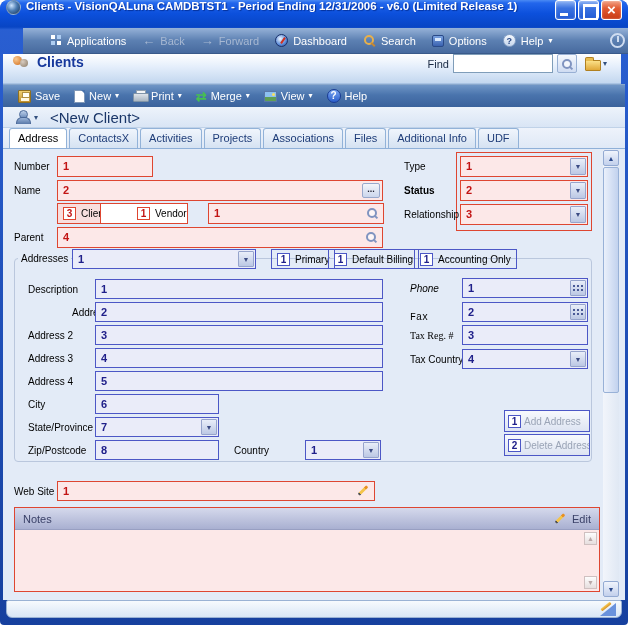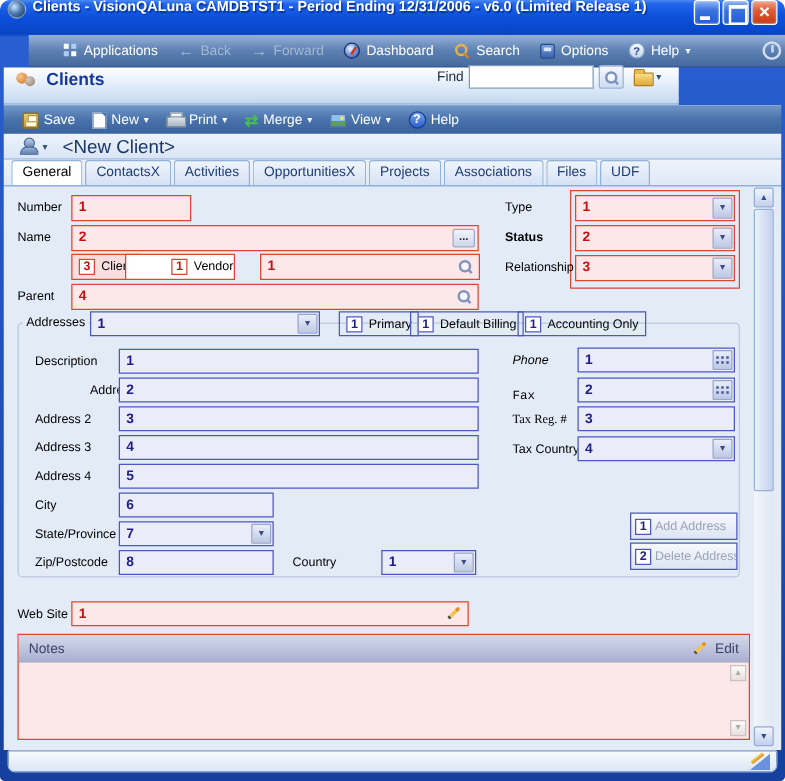--- a/index.html
+++ b/index.html
@@ -28,23 +28,23 @@
   
   .menubar { position:absolute; left:3px; top:28px; width:622px; height:26px; padding:0 20px;
     background:linear-gradient(#96b2d8,#5c80b2 50%,#476a9e); border-bottom:1px solid #3a5a8a;
     display:flex; align-items:center; color:#fff;margin-left:20px; }
   .mitem { display:flex; align-items:center; gap:5px; padding:0 8px; height:22px; white-space:nowrap; }
   .mitem.dis { color:#a7b8d2; }
   .caret { font-size:8px; line-height:1; }
   .msp { flex:1; }
 
   
-  .pagehdr { position:absolute; left:3px; top:54px; width:540px; height:30px; padding:12px 10px;
+  .pagehdr { position:absolute; left:3px; top:54px; width:618px; height:30px; padding:0 10px;
     background:linear-gradient(#ffffff,#e4eefb 45%,#c3d7ef); border-bottom:1px solid #a9c3e3;
-    display:flex; align-items:flex-end; }
+    display:flex; align-items:flex-start; }
   .phtitle { font-size:14px; font-weight:bold; color:#16389c; margin-left:7px; }
   .findgrp { margin-left:auto; display:flex; align-items:center; gap:4px; }
   .flabel { color:#1a2a44; }
   .finput { width:100px; height:19px; border:1px solid #7f9db9; background:#fff;
     font:11px "Liberation Sans",sans-serif; padding:0 3px; }
   .sqbtn { width:20px; height:19px; position:relative; border:1px solid #98b0d4; border-radius:2px;
     background:linear-gradient(#f6f9fe,#cfdcf2); }
   .ffold { width:30px; height:19px; display:flex; align-items:center; justify-content:center; gap:2px; }
 
   
@@ -298,27 +298,27 @@
     </span>
   </div>
 
   <div class="rechdr">
     <span class="ic ic-person"></span>
     <span class="dkcaret">▾</span>
     <span class="rectitle">&lt;New Client&gt;</span>
   </div>
 
   <div class="tabbar">
-    <span class="tab active">General</span>
+    <span class="tab active">Address</span>
     <span class="tab">ContactsX</span>
     <span class="tab">Activities</span>
-    <span class="tab">OpportunitiesX</span>
     <span class="tab">Projects</span>
     <span class="tab">Associations</span>
     <span class="tab">Files</span>
+    <span class="tab">Additional Info</span>
     <span class="tab">UDF</span>
   </div>
 
   <div class="formbg"></div>
 
   <span class="lbl" style="left:14px;top:161px;">Number</span>
   <div class="rfld" style="left:57px;top:156px;width:96px;">1</div>
 
   <span class="lbl" style="left:14px;top:185px;">Name</span>
   <div class="rfld" style="left:57px;top:180px;width:326px;">

